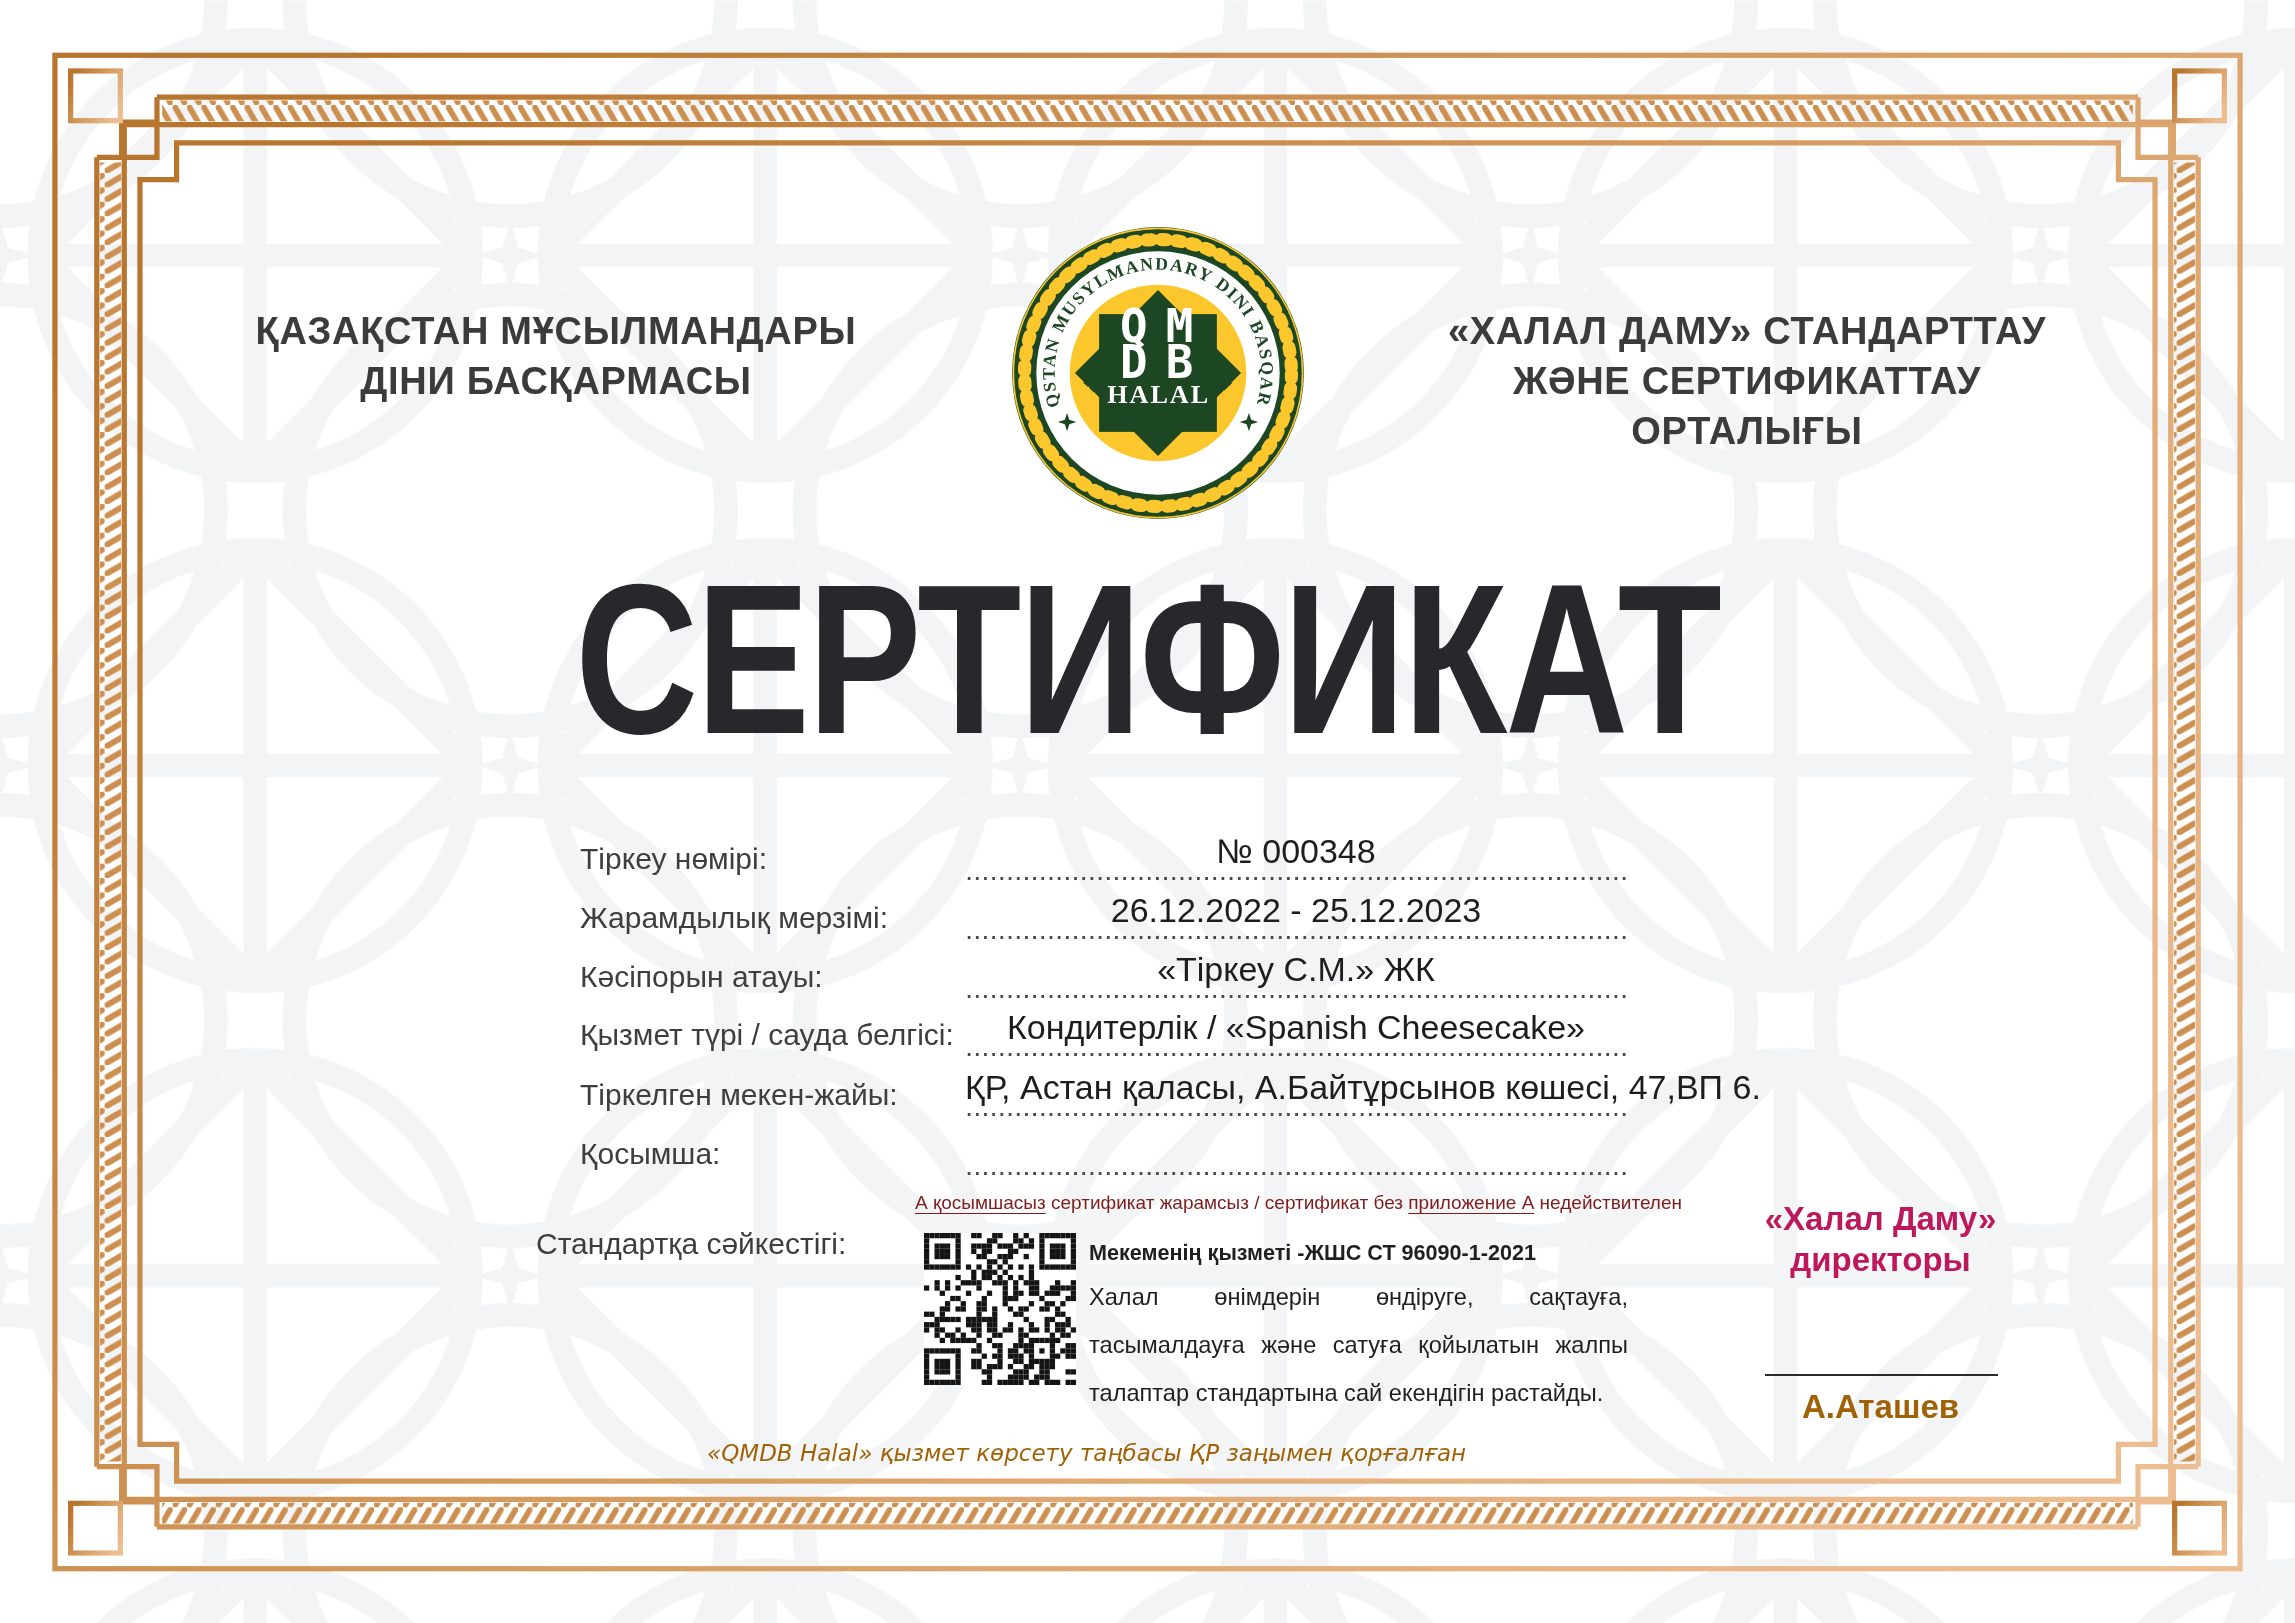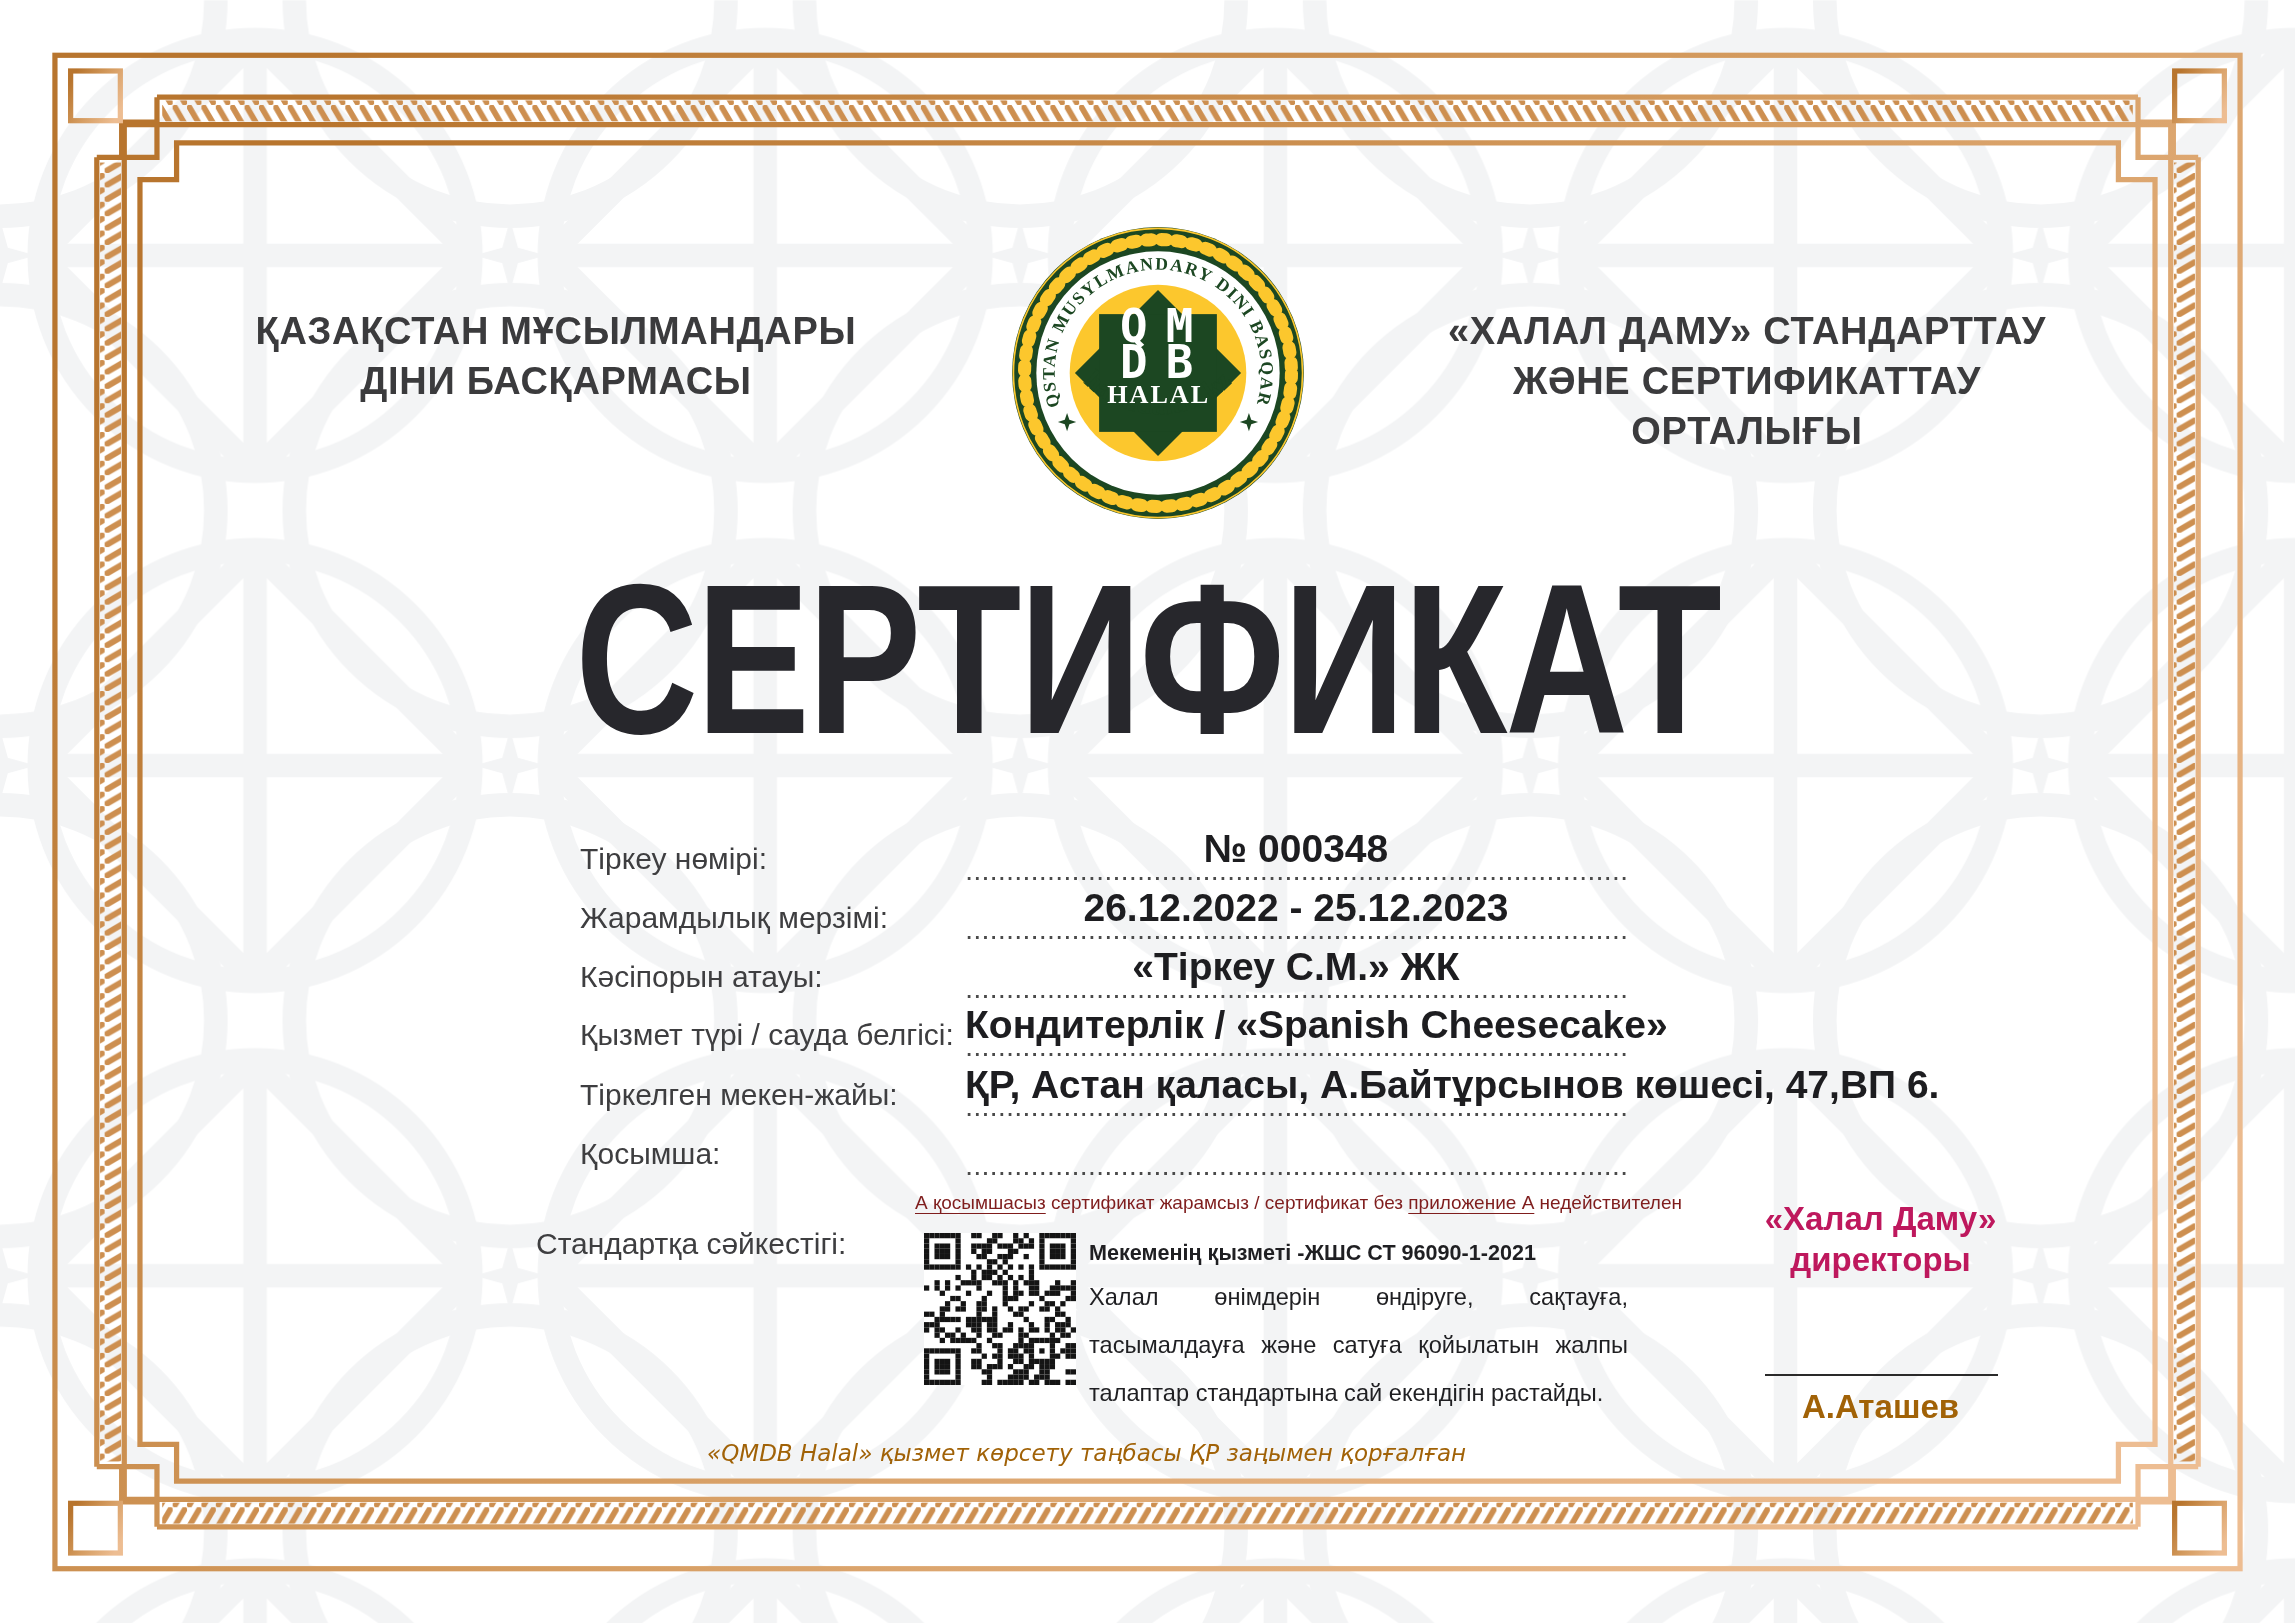--- a/index.html
+++ b/index.html
@@ -35,21 +35,21 @@
 
   
   .row{left:536px;width:1053px;height:46px;margin-left:44px;}
   .row .label{
     position:absolute;left:0;bottom:5.2px;
     font-size:30px;color:#3e3e40;white-space:nowrap;
   }
   .row .line-wrap{position:absolute;left:385px;width:662px;bottom:0;height:46px;}
   .row .value{
     position:absolute;left:0;width:100%;bottom:10.5px;
-    text-align:center;font-weight:bold;font-size:39px;color:#1d1d20;
+    text-align:center;font-weight:normal;font-size:34px;color:#1d1d20;
     white-space:nowrap;
   }
   .dotline{
     position:absolute;left:0;right:0;bottom:0;height:4.6px;
     background-image:radial-gradient(circle 1.7px at 50% 50%, #4a4a4a 92%, rgba(0,0,0,0) 100%);
     background-size:8.2px 4.6px;background-repeat:repeat-x;
   }
 
   
   .appendix-note{

